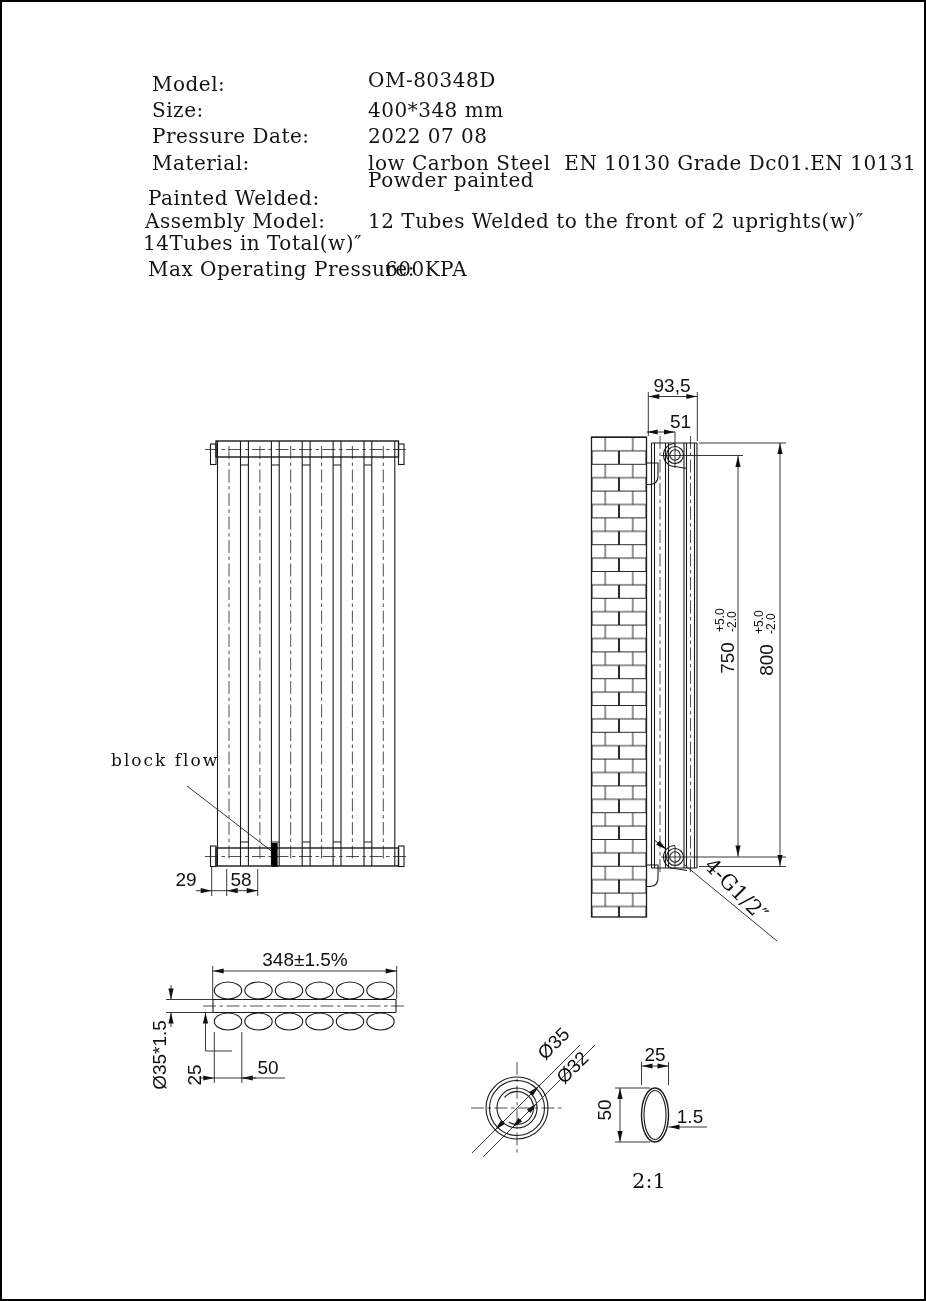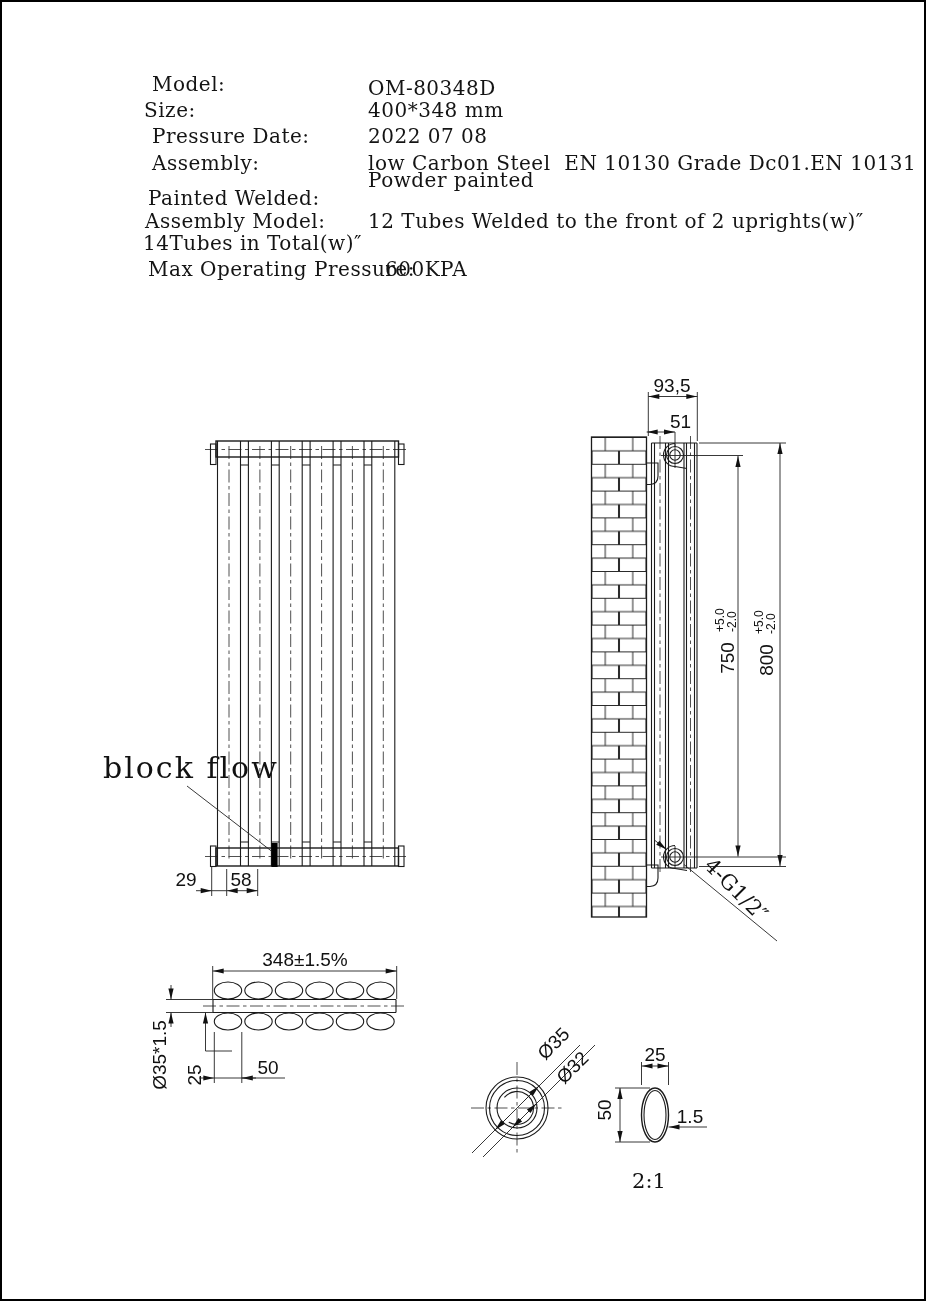--- a/index.html
+++ b/index.html
@@ -1,44 +1,44 @@
 <!DOCTYPE html>
 <html><head>
 <meta charset="utf-8">
 <style>
   html,body{margin:0;padding:0;background:#e8e8e8;}
   #page{position:relative;width:926px;height:1301px;background:#ffffff;overflow:hidden;
         font-family:"Liberation Sans",sans-serif;}
   #frame{position:absolute;inset:0;border:2px solid #000;pointer-events:none;}
   .spec-label,.spec-value{position:absolute;font-family:"DejaVu Serif",serif;
         font-size:20px;color:#141414;white-space:pre;letter-spacing:0.5px;}
-  #blockflow{position:absolute;left:103px;top:750px;font-family:"DejaVu Serif",serif;
-        font-size:30px;color:#111;letter-spacing:2px;white-space:pre;}
+  #blockflow{position:absolute;left:111px;top:750px;font-family:"DejaVu Serif",serif;
+        font-size:17px;color:#111;letter-spacing:2px;white-space:pre;}
   svg{position:absolute;left:0;top:0;}
   svg .ol{stroke:#1b1b1b;stroke-width:1.4;fill:none;}
   svg .ol2{stroke:#1b1b1b;stroke-width:1.1;fill:none;}
   svg .thin{stroke:#222;stroke-width:0.9;fill:none;}
   svg .cl{stroke:#3c3c3c;stroke-width:0.9;fill:none;stroke-dasharray:13 3.5 3.5 3.5;}
   svg text.dim{font-family:"Liberation Sans",sans-serif;font-size:19px;fill:#111;text-anchor:middle;}
   svg text.dimsm{font-family:"Liberation Sans",sans-serif;font-size:12px;fill:#111;text-anchor:start;}
   svg text.ser{font-family:"DejaVu Serif",serif;font-size:21px;fill:#111;text-anchor:middle;}
 </style>
 </head>
 <body>
 
 <div id="page">
 
   <div>
     <span class="spec-label" style="left:152px;top:72px">Model:</span>
-    <span class="spec-value" style="left:368px;top:76px">OM-80348D</span>
-    <span class="spec-label" style="left:144px;top:98px">Size:</span>
+    <span class="spec-value" style="left:368px;top:68px">OM-80348D</span>
+    <span class="spec-label" style="left:152px;top:98px">Size:</span>
     <span class="spec-value" style="left:368px;top:98px">400*348 mm</span>
     <span class="spec-label" style="left:152px;top:124px">Pressure Date:</span>
     <span class="spec-value" style="left:368px;top:124px">2022 07 08</span>
-    <span class="spec-label" style="left:152px;top:151px">Assembly:</span>
+    <span class="spec-label" style="left:152px;top:151px">Material:</span>
     <span class="spec-value" style="left:368px;top:151px">low Carbon Steel  EN 10130 Grade Dc01.EN 10131</span>
     <span class="spec-label" style="left:148px;top:186px">Painted Welded:</span>
     <span class="spec-value" style="left:368px;top:168px">Powder painted</span>
     <span class="spec-label" style="left:145px;top:209px">Assembly Model:</span>
     <span class="spec-value" style="left:368px;top:209px">12 Tubes Welded to the front of 2 uprights(w)″</span>
     <span class="spec-value" style="left:143px;top:231px">14Tubes in Total(w)″</span>
     <span class="spec-label" style="left:148px;top:257px">Max Operating Pressure:</span>
     <span class="spec-value" style="left:385px;top:257px">600KPA</span>
   </div>
 

